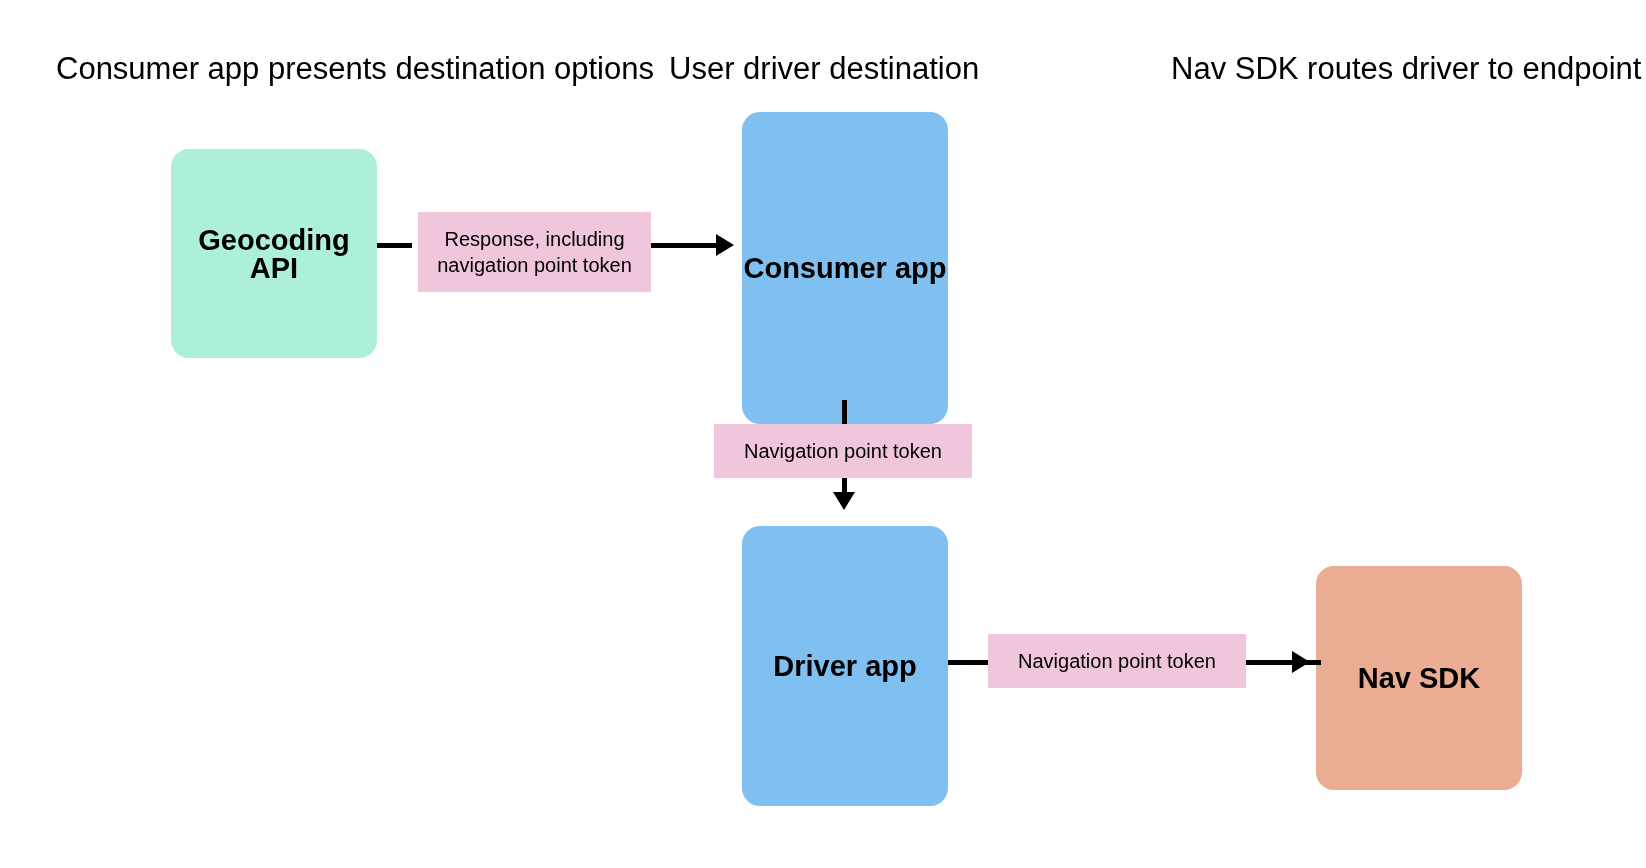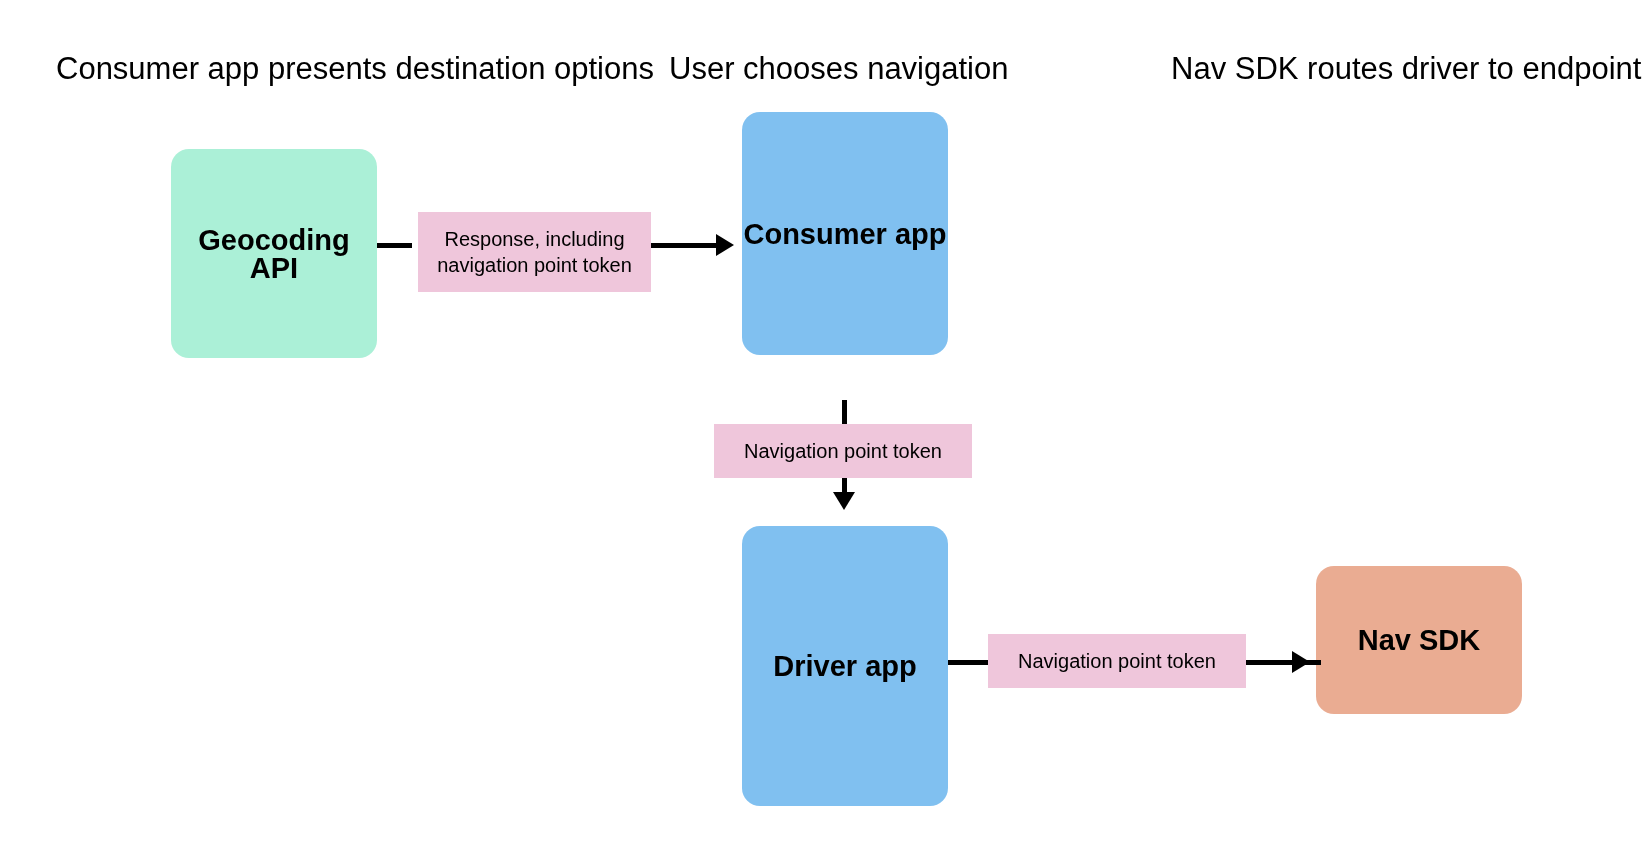--- a/index.html
+++ b/index.html
@@ -91,48 +91,48 @@
     border-top: 18px solid #000000;
   }
 </style>
 </head>
 <body>
 
 <div id="canvas">
 
   <div class="col-header" style="left:56px; top:55px;">Consumer app presents destination options</div>
 
-  <div class="col-header" style="left:669px; top:55px;">User chooses navigation</div>
+  <div class="col-header" style="left:669px; top:55px;">User driver destination</div>
 
   <div class="col-header" style="left:1171px; top:55px;">Nav SDK routes driver to endpoint</div>
 
   <div class="edge-line h" style="left:377px; top:243px; width:35px;"></div>
   <div class="edge-line h" style="left:640px; top:243px; width:82px;"></div>
   <div class="arrow-head right" style="left:716px; top:234px;"></div>
 
   <div class="edge-line v" style="left:842px; top:400px; height:100px;"></div>
   <div class="arrow-head down" style="left:833px; top:492px;"></div>
 
   <div class="edge-line h" style="left:948px; top:660px; width:46px;"></div>
   <div class="edge-line h" style="left:1239px; top:660px; width:82px;"></div>
   <div class="arrow-head right" style="left:1292px; top:651px;"></div>
 
   <div class="node" id="node-geocoding-api" style="left:171px; top:149px; width:206px; height:209px; background:#abf0d7;">
     <span class="node-label">Geocoding API</span>
   </div>
 
-  <div class="node" id="node-consumer-app" style="left:742px; top:112px; width:206px; height:243px; background:#80c0f0;">
+  <div class="node" id="node-consumer-app" style="left:742px; top:112px; width:206px; height:312px; background:#80c0f0;">
     <span class="node-label">Consumer app</span>
   </div>
 
   <div class="node" id="node-driver-app" style="left:742px; top:526px; width:206px; height:280px; background:#80c0f0;">
     <span class="node-label">Driver app</span>
   </div>
 
-  <div class="node" id="node-nav-sdk" style="left:1316px; top:566px; width:206px; height:148px; background:#eaac92;">
+  <div class="node" id="node-nav-sdk" style="left:1316px; top:566px; width:206px; height:224px; background:#eaac92;">
     <span class="node-label">Nav SDK</span>
   </div>
 
   <div class="edge-label" style="left:418px; top:212px; width:233px; height:80px;">
     <span class="edge-text">Response, including navigation point token</span>
   </div>
 
   <div class="edge-label" style="left:714px; top:424px; width:258px; height:54px;">
     <span class="edge-text">Navigation point token</span>
   </div>

